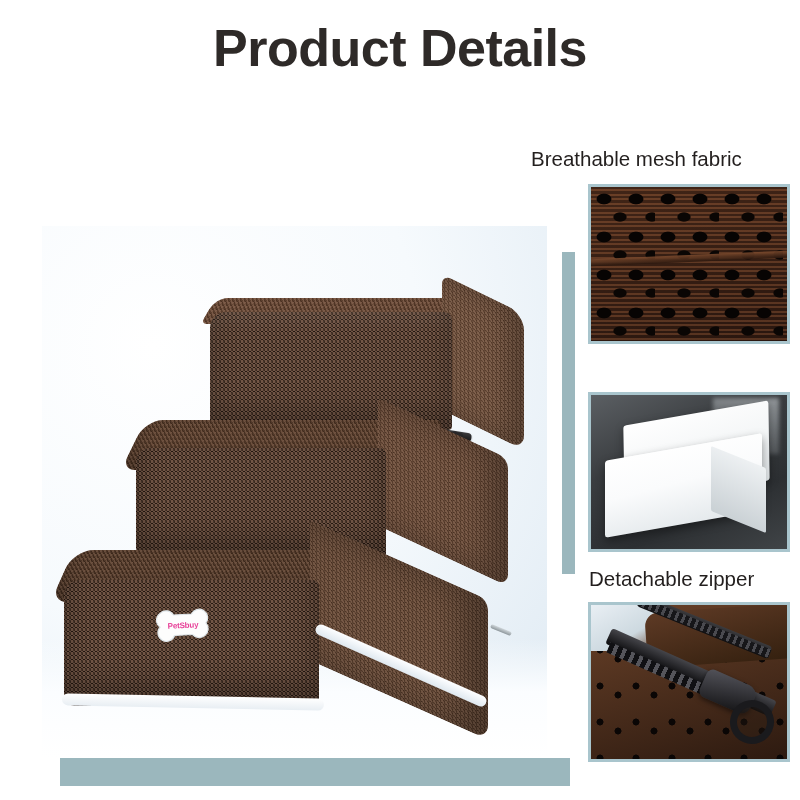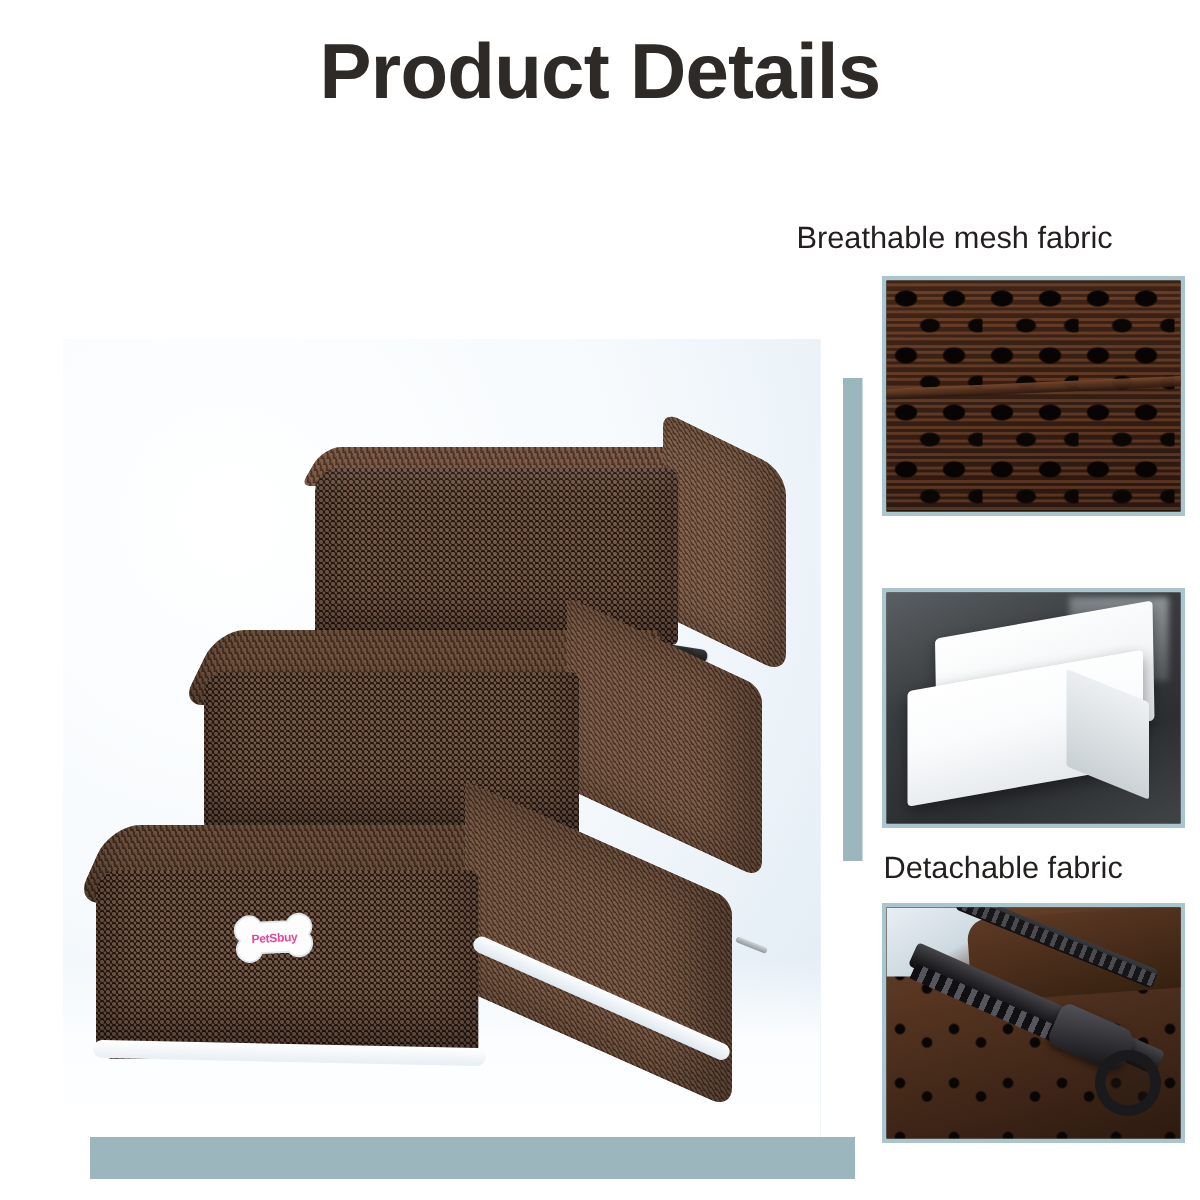--- a/index.html
+++ b/index.html
@@ -467,21 +467,21 @@
   </div>
 
   <div class="photo-card card-sponge">
     <div class="fill tex-sponge-bg"></div>
     <div class="sponge-hi"></div>
     <div class="sponge-block-back"></div>
     <div class="sponge-block-front"></div>
     <div class="sponge-block-front-side"></div>
   </div>
 
-  <div class="feature-label lbl-zip">Detachable fabric</div>
+  <div class="feature-label lbl-zip">Detachable zipper</div>
   <div class="photo-card card-zipper">
     <div class="fill tex-zip-mesh"></div>
     <div class="zip-light"></div>
     <div class="zip-flap"></div>
     <div class="zip-tape-a"></div>
     <div class="zip-teeth-a"></div>
     <div class="zip-tape-b"></div>
     <div class="zip-teeth-b"></div>
     <div class="zip-slider"></div>
     <div class="zip-ring"></div>

